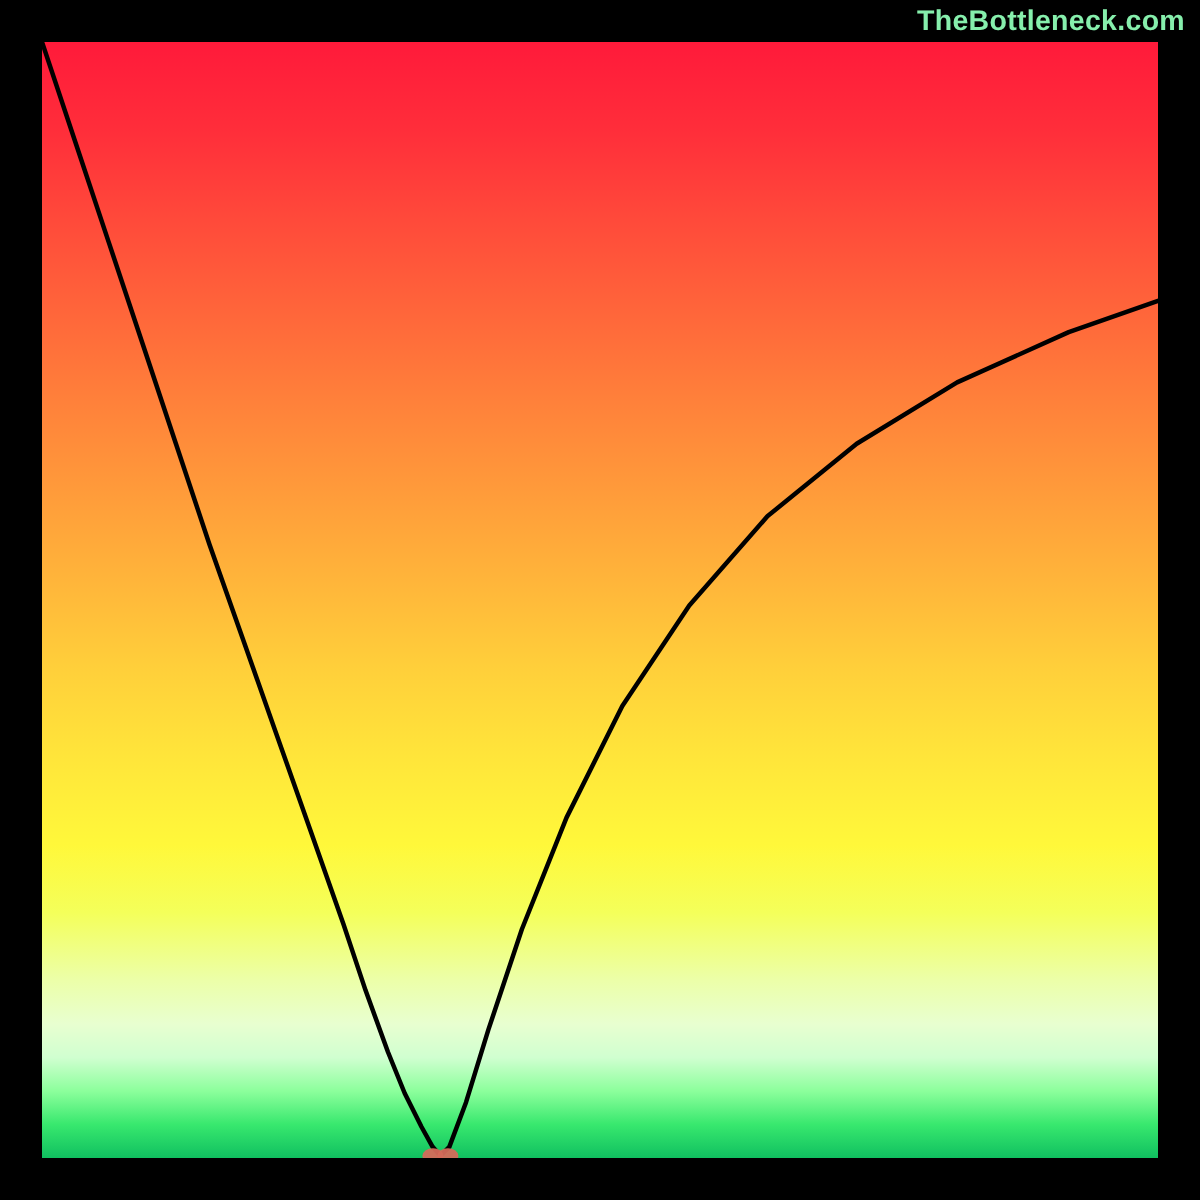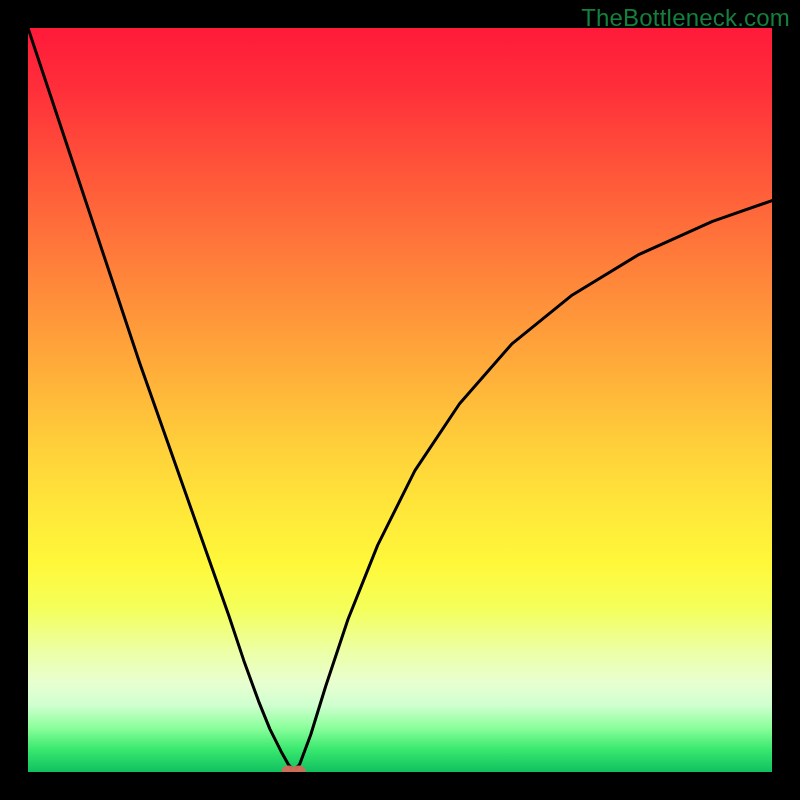--- a/index.html
+++ b/index.html
@@ -69,23 +69,23 @@
     stroke-linecap: round;
   }
   .marker {
     fill: #d46a5a;
     opacity: 0.95;
   }
   .watermark {
     position: absolute;
     top: 4px;
     right: 10px;
-    color: #15803d;
-    font-size: 24px;
-    font-weight: 400;
+    color: #86efac;
+    font-size: 19px;
+    font-weight: 700;
     letter-spacing: 0.2px;
     user-select: none;
   }
 </style>
 </head>
 <body>
 
 <div class="frame">
 
   <div class="plot-area">

